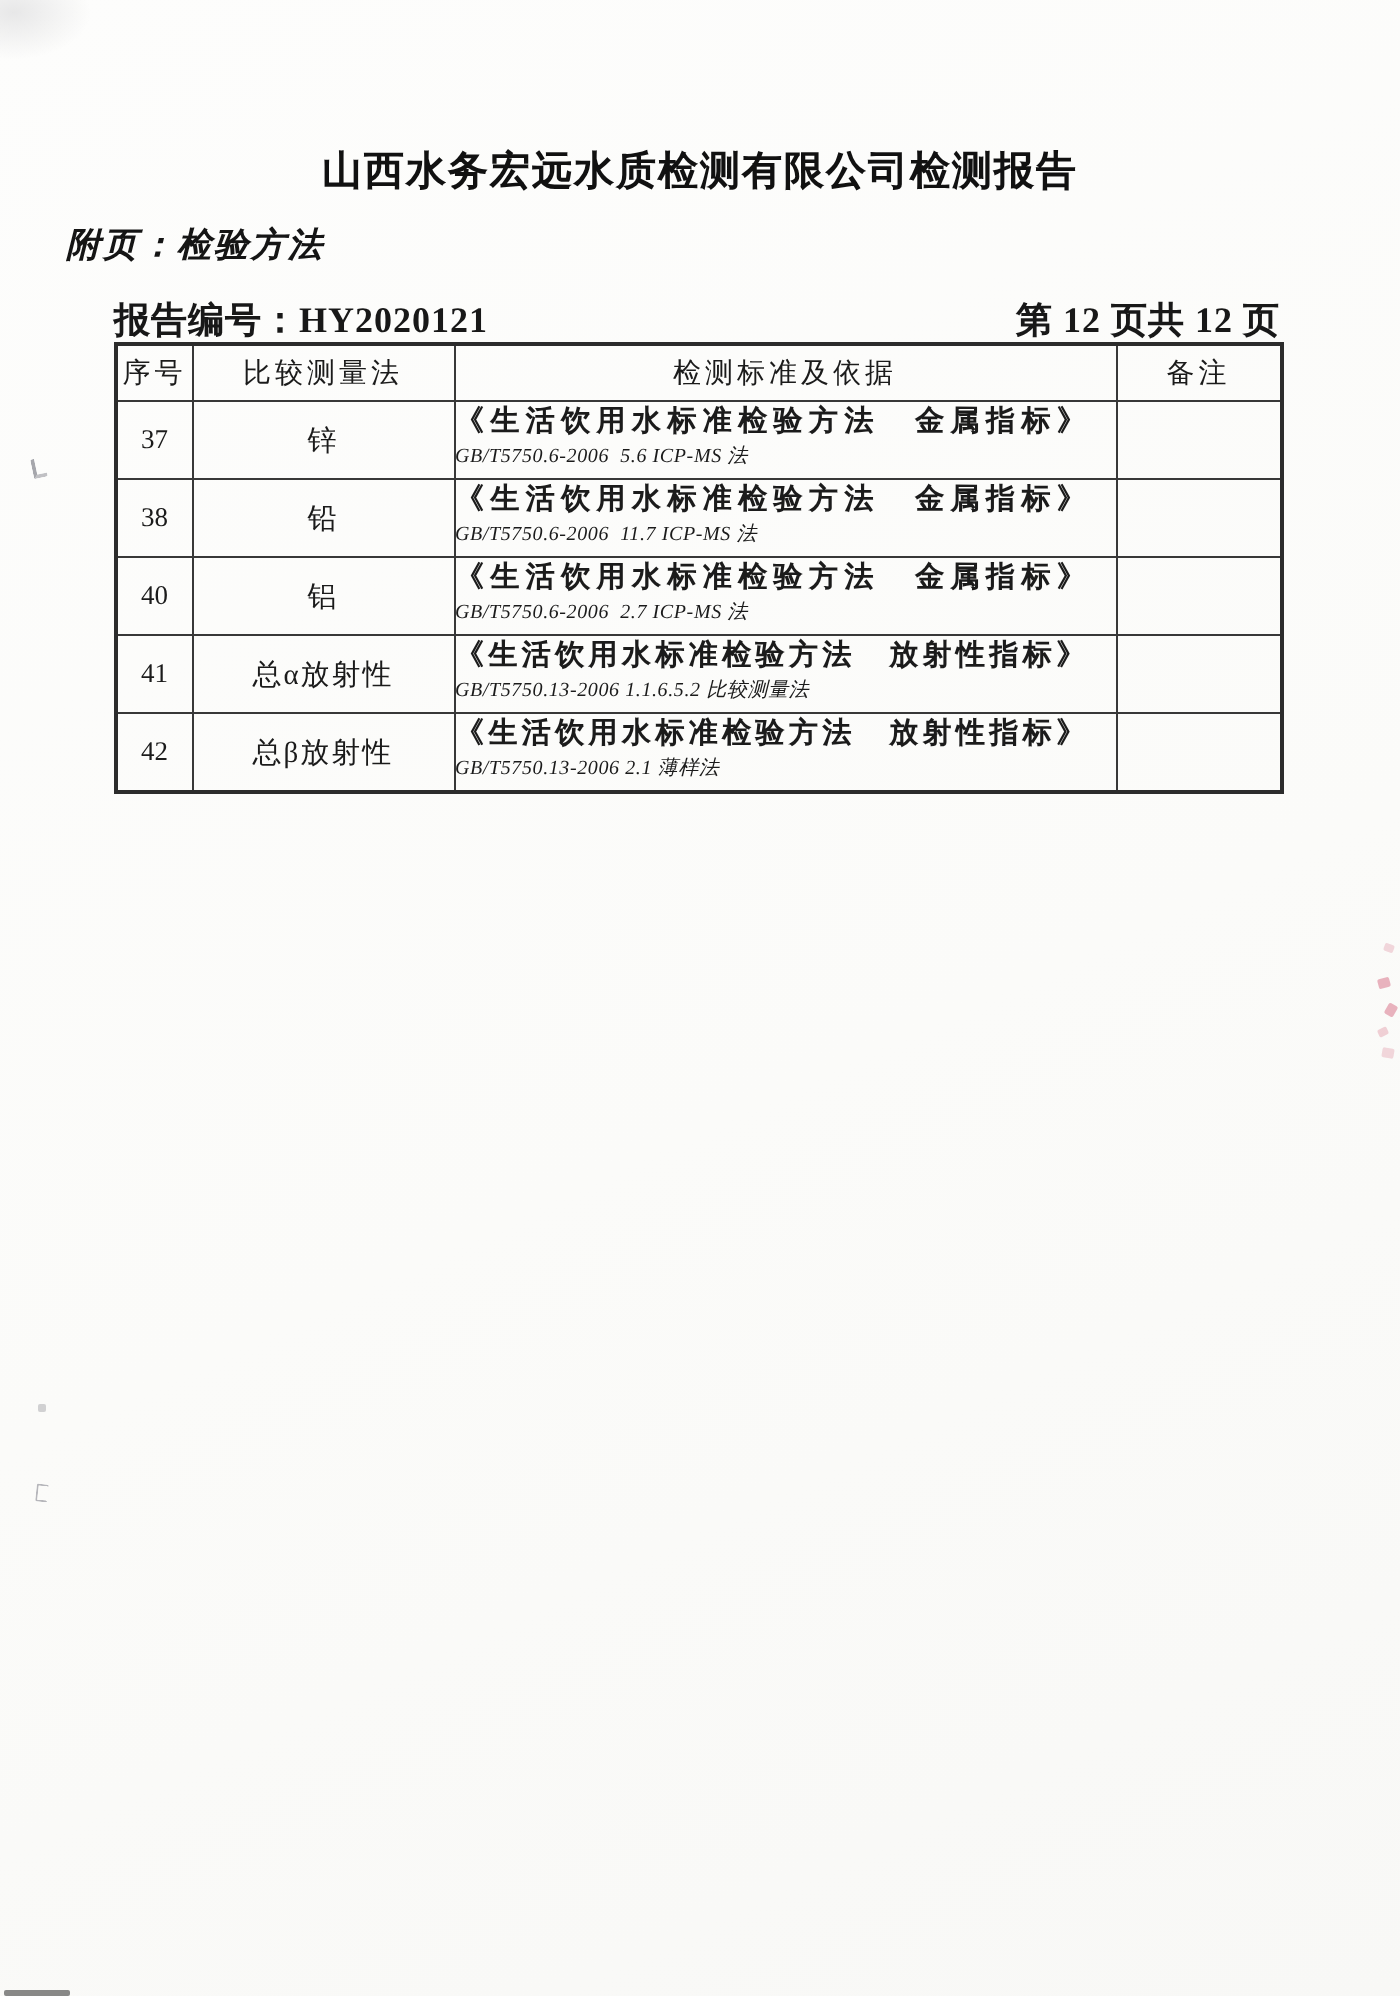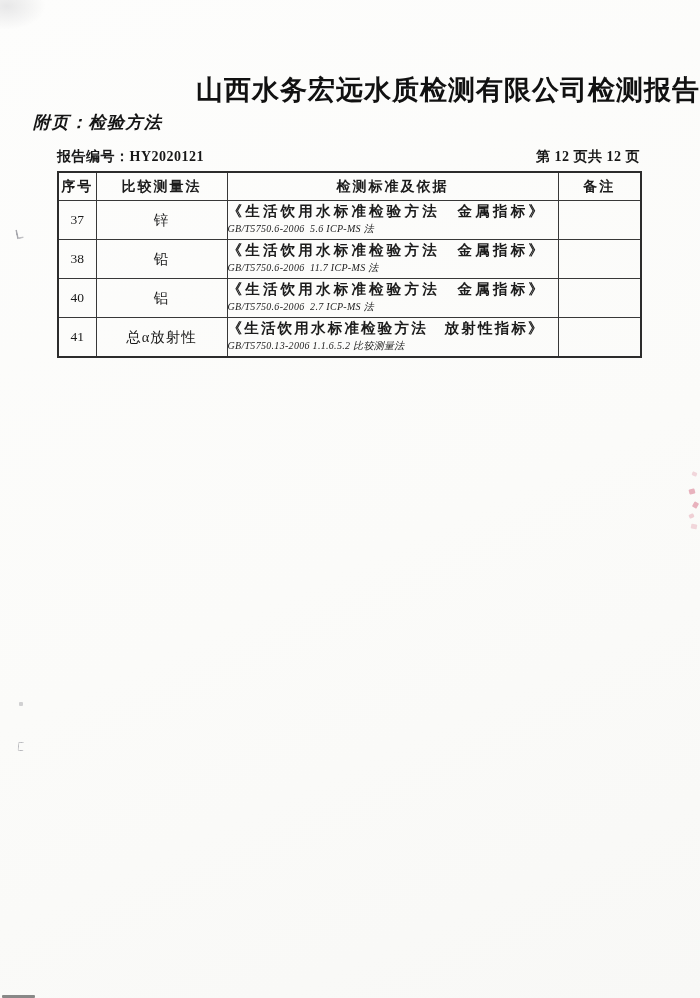--- a/index.html
+++ b/index.html
@@ -4,49 +4,49 @@
 <style>
   html,body { margin:0; padding:0; background:#e8e8e8; }
   .page {
     position:relative; width:700px; height:998px; margin:0 auto;
     background:linear-gradient(155deg,#fdfdfc 0%,#fbfbf9 55%,#f8f8f6 100%);
     font-family:"Liberation Serif","DejaVu Serif",serif;
     color:#1c1c1c; overflow:hidden;
   }
   
   .title {
-    position:absolute; top:72px; left:0; right:0; text-align:right;
+    position:absolute; top:72px; left:0; right:0; text-align:center;
     font-family:"Liberation Sans","DejaVu Sans",sans-serif;
-    font-size:27px; font-weight:bold; letter-spacing:1px; color:#111;
+    font-size:20px; font-weight:bold; letter-spacing:1px; color:#111;
   }
   .subtitle {
     position:absolute; top:111px; left:33px;
     font-size:17px; font-weight:bold; letter-spacing:1.5px; color:#151515;font-style:italic;
   }
   .report-row {
     position:absolute; top:148px; left:57px; width:583px;
     display:flex; justify-content:space-between; align-items:baseline;
-    font-size:14px; font-weight:bold; letter-spacing:0.5px; color:#181818;
+    font-size:18px; font-weight:bold; letter-spacing:0.5px; color:#181818;
   }
   
   table.methods {
     position:absolute; left:57px; top:171px; width:583px;
     border-collapse:collapse; table-layout:fixed;
     border:2px solid #2c2c2c;
   }
   table.methods col.c-no     { width:38px; }
   table.methods col.c-item   { width:131px; }
   table.methods col.c-std    { width:331px; }
   table.methods col.c-remark { width:83px; }
   table.methods th, table.methods td {
     border:1px solid #383838; padding:0; vertical-align:middle;
     color:#1b1b1b;
   }
   table.methods th {
-    height:27px; font-weight:bold; font-size:14px;
+    height:27px; font-weight:normal; font-size:14px;
     letter-spacing:2px; text-align:center;
   }
   table.methods td { height:38px; }
   td.no   { text-align:center; font-size:13.5px; }
   td.item { text-align:center; font-size:14.5px; letter-spacing:1px; }
   td.std  { padding:1px 5px 1px 7px; line-height:18px; }
   td.std .l1 { font-size:14.5px; letter-spacing:3.2px; white-space:pre;font-weight:bold; }
   td.std .l1.tight { letter-spacing:2.2px; }
   td.std .l2 { font-size:10px; letter-spacing:0.3px; white-space:pre;font-style:italic; }
   td.remark { }
@@ -131,20 +131,29 @@
       </tr>
       <tr>
         <td class="no">41</td>
         <td class="item">总α放射性</td>
         <td class="std">
           <div class="l1 tight">《生活饮用水标准检验方法　放射性指标》</div>
           <div class="l2">GB/T5750.13-2006 1.1.6.5.2 比较测量法</div>
         </td>
         <td class="remark"></td>
       </tr>
+      <tr>
+        <td class="no">42</td>
+        <td class="item">总β放射性</td>
+        <td class="std">
+          <div class="l1 tight">《生活饮用水标准检验方法　放射性指标》</div>
+          <div class="l2">GB/T5750.13-2006 2.1 薄样法</div>
+        </td>
+        <td class="remark"></td>
+      </tr>
     </tbody>
   </table>
 
   <div class="speck s1"></div>
   <div class="speck s2"></div>
   <div class="speck s3"></div>
   <div class="red-ink r1"></div>
   <div class="red-ink r2"></div>
   <div class="red-ink r3"></div>
   <div class="red-ink r4"></div>

